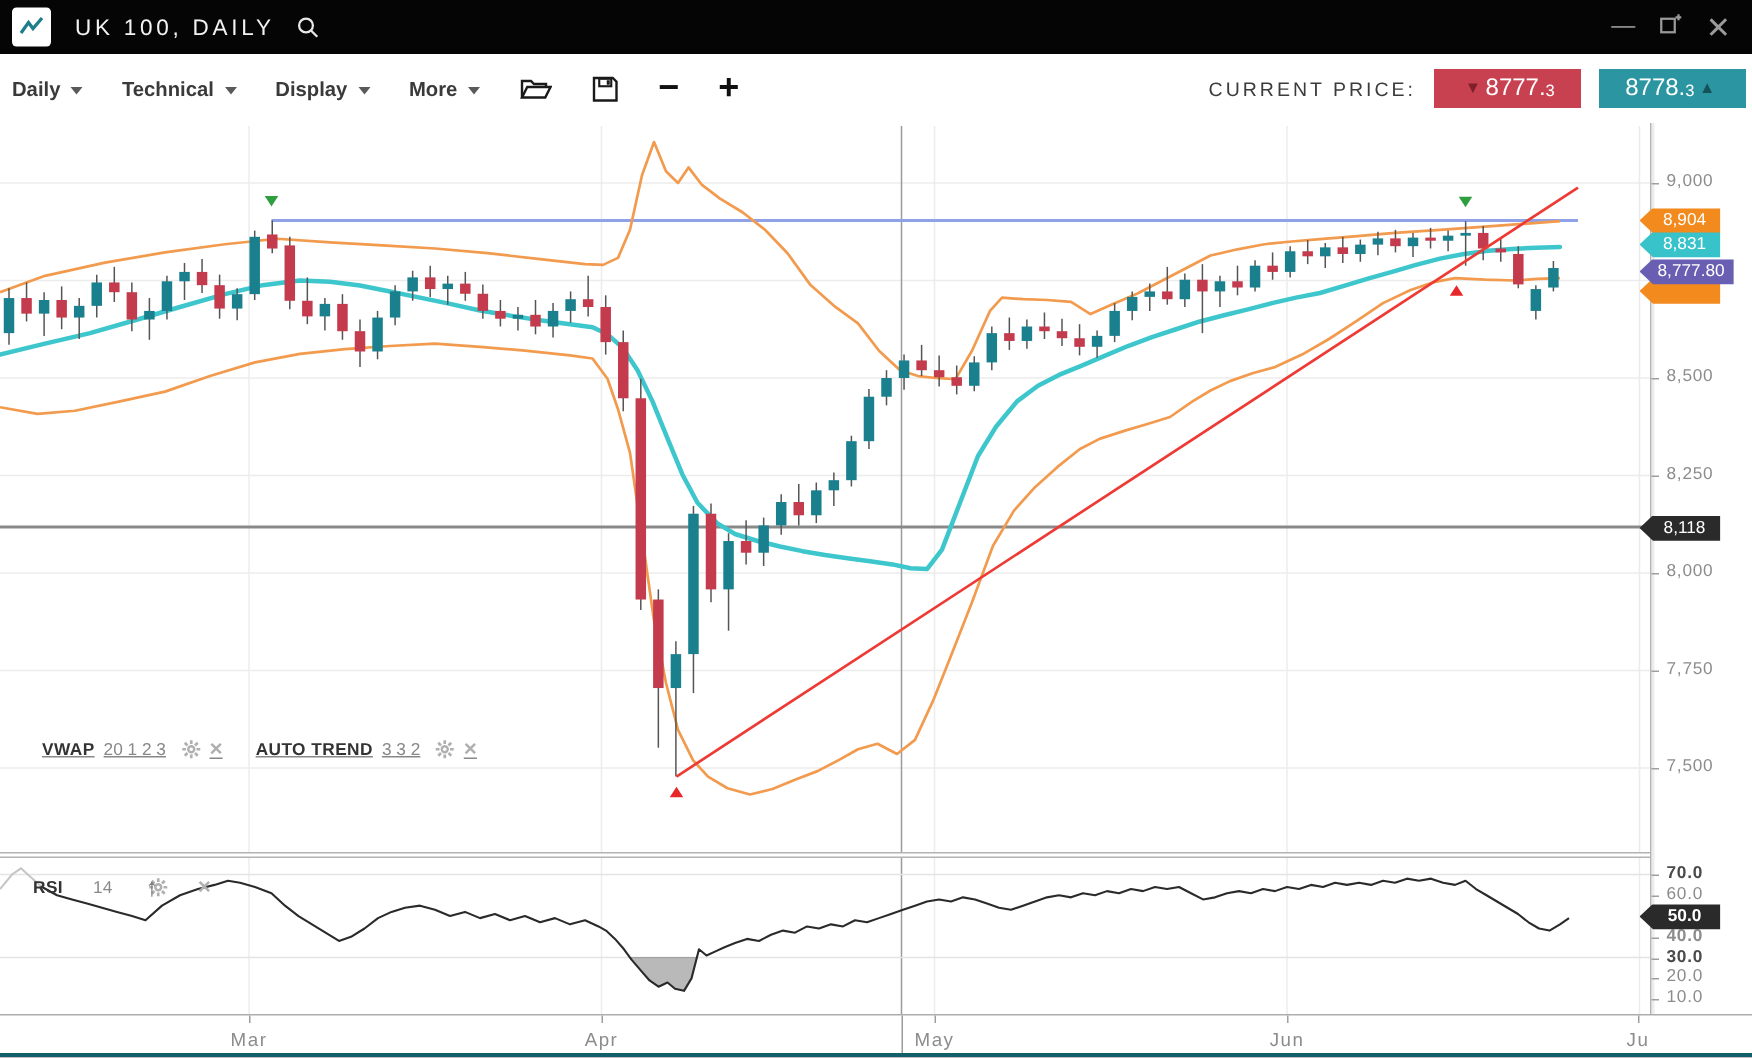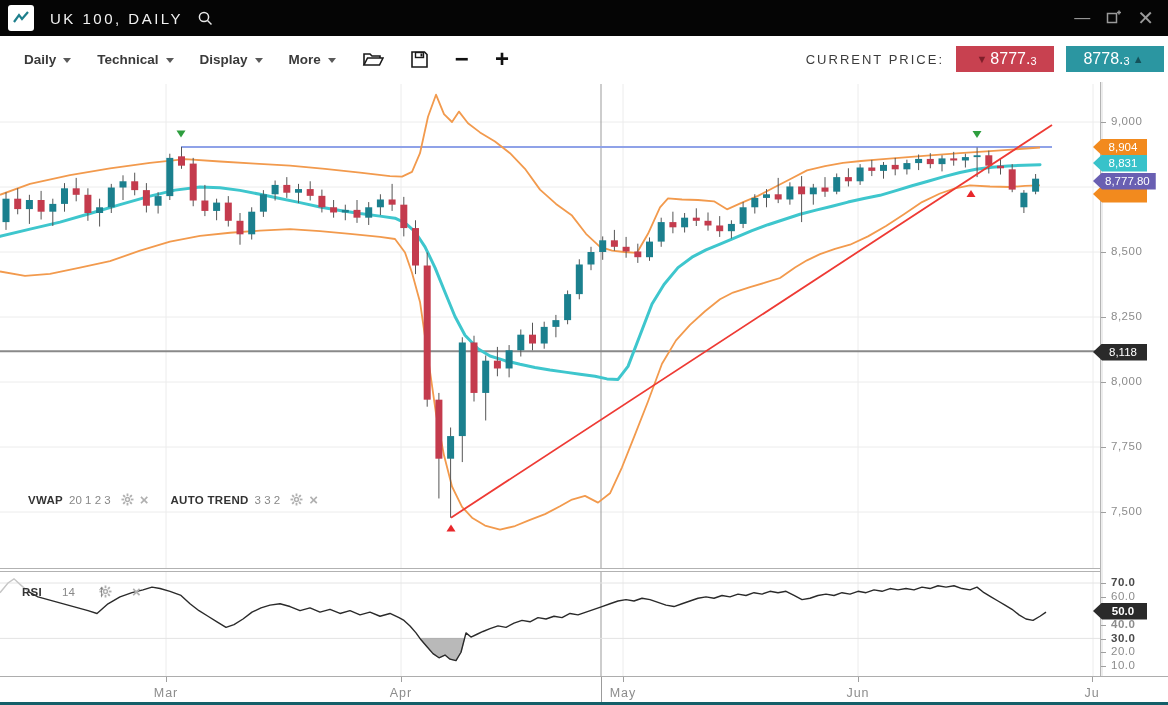--- a/index.html
+++ b/index.html
@@ -12,21 +12,21 @@
   .tb-search{margin-left:14px;display:flex;align-items:center;}
   .tb-spacer{flex:1;}
   .winctl{display:flex;align-items:center;gap:16px;margin-right:14px;color:#9a9a9a;}
   .winctl span{cursor:default;}
   .wc-min{font-size:16px;line-height:10px;}
   .wc-close{font-size:20px;}
 
   
   .toolbar{position:absolute;left:0;top:36px;width:1168px;height:46px;background:#fff;border-bottom:1px solid #d9d9d9;display:flex;align-items:center;}
   .menu{display:flex;align-items:center;gap:7px;margin-left:26px;font-size:13.5px;font-weight:bold;color:#3a3a3a;cursor:pointer;}
-  .menu:first-child{margin-left:24px;}
+  .menu:first-child{margin-left:8px;}
   .caret{width:0;height:0;border-left:4.5px solid transparent;border-right:4.5px solid transparent;border-top:5px solid #5a5a5a;margin-top:2px;}
   .tool-ico{margin-left:26px;cursor:pointer;display:flex;align-items:center;}
   .zoomctl{font-size:24px;font-weight:bold;color:#111;margin-left:26px;cursor:pointer;line-height:20px;}
   .cp-label{font-size:13px;color:#3c3c3c;letter-spacing:2px;margin-left:auto;}
   .price-box{width:98px;height:26px;display:flex;align-items:center;justify-content:center;color:#fff;margin-left:12px;cursor:pointer;}
   .price-box .big{font-size:16px;}
   .price-box .small{font-size:11px;margin-top:3px;}
   .pb-red{background:#c84150;}
   .pb-teal{background:#2b96a1;margin-right:4px;}
   .arr{font-size:11px;margin:0 3px;}
@@ -347,21 +347,21 @@
         <line x1="858" y1="0" x2="858" y2="104" stroke="#ececec" stroke-width="1"></line>
         <line x1="1093" y1="0" x2="1093" y2="104" stroke="#ececec" stroke-width="1"></line>
         <line x1="601" y1="0" x2="601" y2="104" stroke="#9b9b9b" stroke-width="1"></line>
         <line x1="0" y1="11" x2="1100" y2="11" stroke="#e4e4e4" stroke-width="1"></line>
         <line x1="0" y1="66.4" x2="1100" y2="66.4" stroke="#e4e4e4" stroke-width="1"></line>
         <polygon points="420,66.4 421,67.785 427,74.71000000000001 433,81.635 439,85.79 445,83.02 450,87.175 456,88.56 461,80.25 464.57142857142856,66.4" fill="#b9b9b9" stroke="#8a8a8a" stroke-width="0.5"></polygon>
         <polyline points="0,20.695 8,11 14,6.845 20,12.385 28,19.310000000000002" fill="none" stroke="#c6c6c6" stroke-width="1.4"></polyline>
         <polyline points="28,19.310000000000002 38,24.85 48,27.62 58,30.39 68,33.16 78,35.93 88,38.7 97,41.47 108,31.775 120,24.85 132,20.695 143,17.925 152,15.155000000000001 160,16.54 170,19.310000000000002 181,23.465 190,31.775 199,38.7 208,44.24 217,49.78 226,55.32 234,52.55 243,47.01 252,40.085 261,35.93 270,33.16 280,31.775 290,34.545 300,38.7 310,35.93 320,40.085 330,37.315 340,41.47 350,38.7 360,42.855000000000004 370,40.085 380,44.24 390,41.47 399,45.625 404,48.395 410,53.935 416,60.86 421,67.785 427,74.71000000000001 433,81.635 439,85.79 445,83.02 450,87.175 456,88.56 461,80.25 466,60.86 471,65.015 477,62.245 483,59.475 490,56.705 498,53.935 506,55.32 514,51.165 522,48.395 530,49.78 538,45.625 546,47.01 554,44.24 562,45.625 570,41.47 578,42.855000000000004 586,40.085 594,37.315 602,34.545 610,31.775 618,29.005 626,27.62 634,29.005 642,26.235 650,27.62 658,30.39 666,33.16 674,34.545 682,31.775 690,29.005 698,26.235 706,24.85 714,26.235 722,23.465 730,24.85 738,22.08 746,23.465 754,20.695 762,22.08 770,19.310000000000002 778,20.695 786,19.310000000000002 794,23.465 802,27.62 810,26.235 818,23.465 826,22.08 834,23.465 842,20.695 850,22.08 858,19.310000000000002 866,20.695 874,17.925 882,19.310000000000002 890,16.54 898,17.925 906,16.54 914,17.925 922,15.155000000000001 930,16.54 938,13.77 946,15.155000000000001 954,13.77 962,16.54 970,17.925 977,15.155000000000001 984,20.695 991,24.85 998,29.005 1005,33.16 1012,37.315 1019,42.855000000000004 1026,47.01 1033,48.395 1040,44.24 1046,40.085" fill="none" stroke="#2a2a2a" stroke-width="1.4" stroke-linejoin="round"></polyline>
       </svg>
 
-    <div class="legend" style="left:28px;top:411px;">
+    <div class="legend" style="left:28px;top:411px;text-decoration:underline;">
       <b>VWAP</b>
       <span>20 1 2 3</span>
       <span class="lg-btn">
         <svg width="13" height="13" viewBox="0 0 13 13">
             <circle cx="6.5" cy="6.5" r="2" fill="none" stroke="#b0b0b0" stroke-width="1.6"></circle>
             <g stroke="#b0b0b0" stroke-width="1.8">
               <line x1="6.5" y1="0.5" x2="6.5" y2="3"></line>
               <line x1="6.5" y1="10" x2="6.5" y2="12.5"></line>
               <line x1="0.5" y1="6.5" x2="3" y2="6.5"></line>
               <line x1="10" y1="6.5" x2="12.5" y2="6.5"></line>

